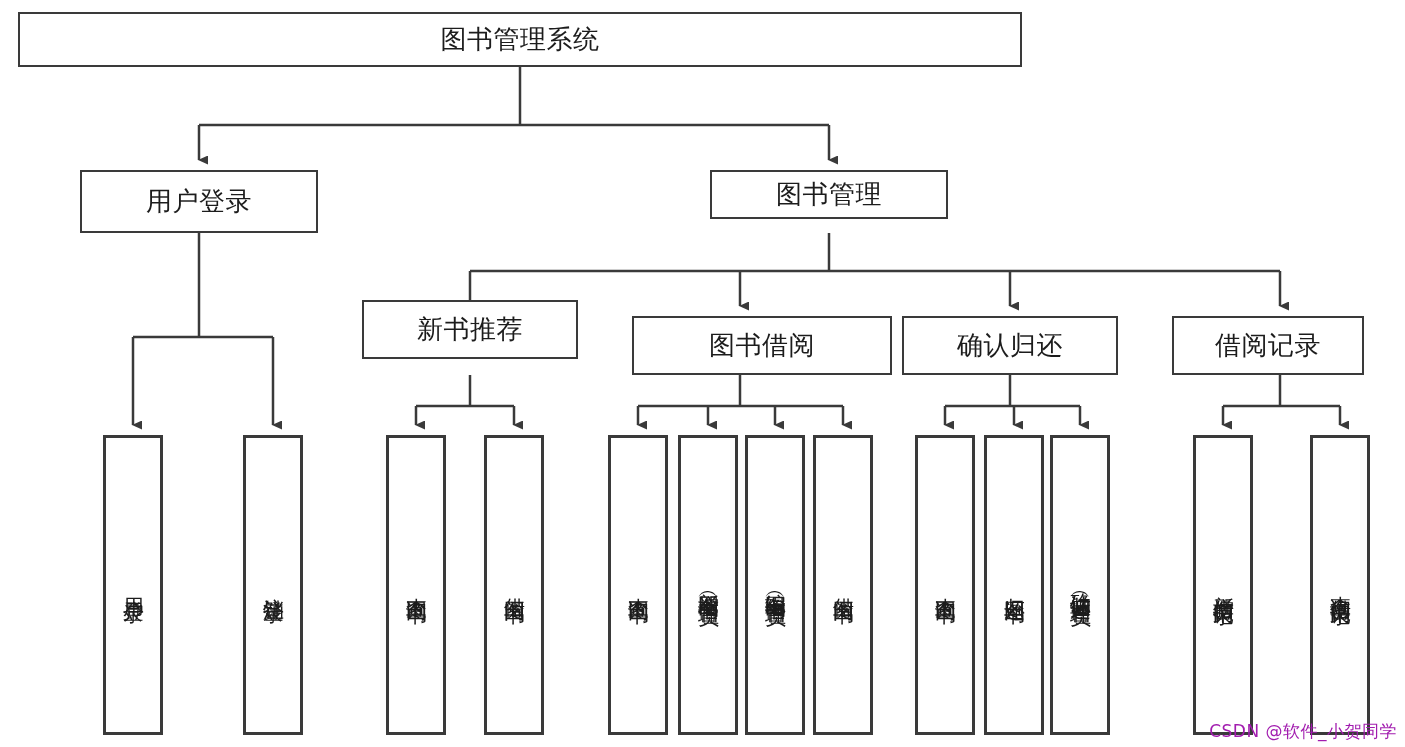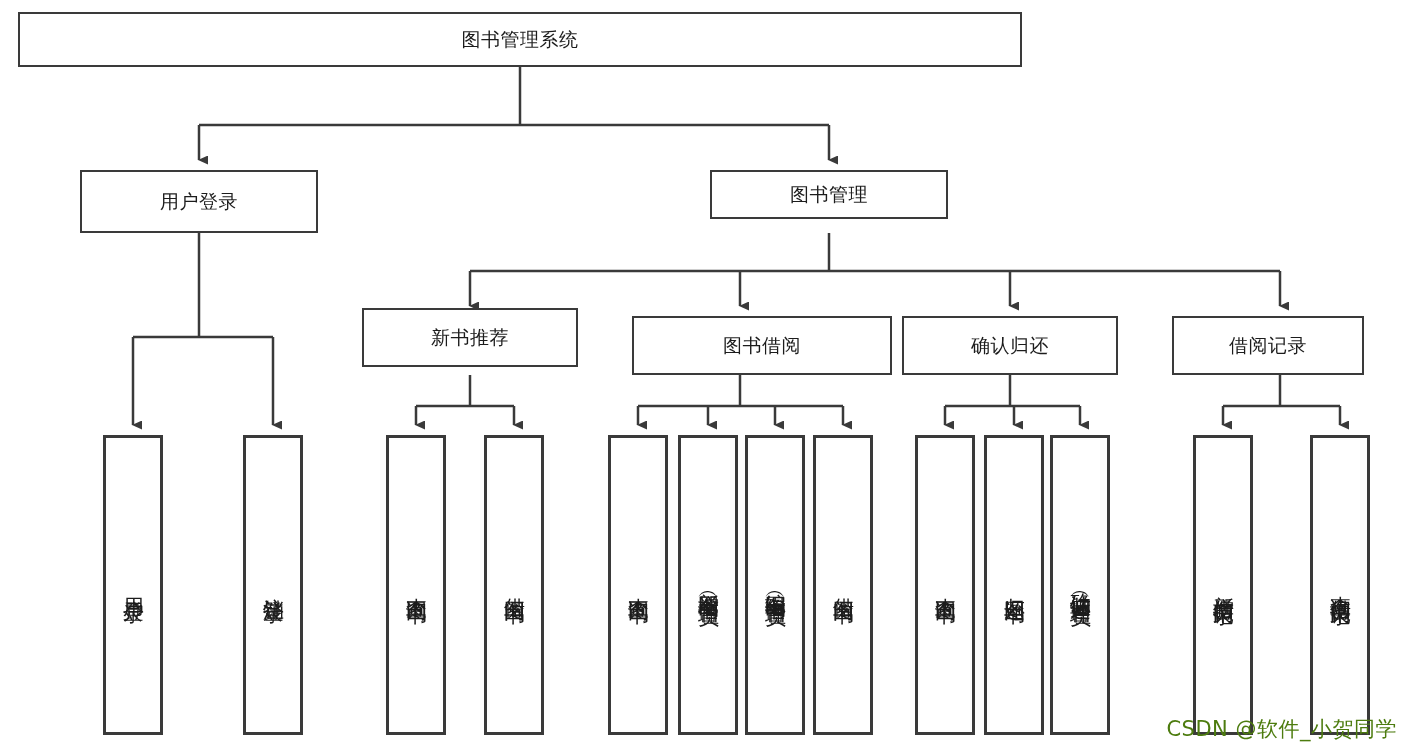--- a/index.html
+++ b/index.html
@@ -30,21 +30,21 @@
     position: absolute;
     box-sizing: border-box;
     background: #ffffff;
     border: 2.5px solid #3a3a3a;
     display: flex;
     align-items: center;
     justify-content: center;
     overflow: hidden;
   }
   .node-label-h {
-    font-size: 19px;
+    font-size: 26px;
     color: #1c1c1c;
     line-height: 1.1;
     letter-spacing: 0.5px;
     white-space: nowrap;
     text-align: right;
   }
   .node-box.leaf {
     align-items: center;
     justify-content: center;
     border-width: 3px;
@@ -56,22 +56,22 @@
     color: #1c1c1c;
     line-height: 1.18;
     letter-spacing: 2px;
     text-align: center;
     white-space: nowrap;
   }
   .watermark {
     position: absolute;
     right: 8px;
     bottom: 4px;
-    font-size: 21px;
-    color: #4d7c0f;
+    font-size: 17px;
+    color: #a21caf;
     white-space: nowrap;
     letter-spacing: 0.5px;
   }
 </style>
 </head>
 <body>
 
 <div id="diagram-root">
 
   <svg class="flow-canvas" viewBox="0 0 1405 747" xmlns="http://www.w3.org/2000/svg">
@@ -120,21 +120,21 @@
   <div id="nodes-layer">
       <div class="node-box" style="left: 18px; top: 12px; width: 1004px; height: 55px;">
         <span class="node-label-h">图书管理系统</span>
       </div>
       <div class="node-box" style="left: 80px; top: 170px; width: 238px; height: 63px;">
         <span class="node-label-h">用户登录</span>
       </div>
       <div class="node-box" style="left: 710px; top: 170px; width: 238px; height: 49px;">
         <span class="node-label-h">图书管理</span>
       </div>
-      <div class="node-box" style="left: 362px; top: 308px; width: 216px; height: 59px;">
+      <div class="node-box" style="left: 362px; top: 300px; width: 216px; height: 59px;">
         <span class="node-label-h">新书推荐</span>
       </div>
       <div class="node-box" style="left: 632px; top: 316px; width: 260px; height: 59px;">
         <span class="node-label-h">图书借阅</span>
       </div>
       <div class="node-box" style="left: 902px; top: 316px; width: 216px; height: 59px;">
         <span class="node-label-h">确认归还</span>
       </div>
       <div class="node-box" style="left: 1172px; top: 316px; width: 192px; height: 59px;">
         <span class="node-label-h">借阅记录</span>

